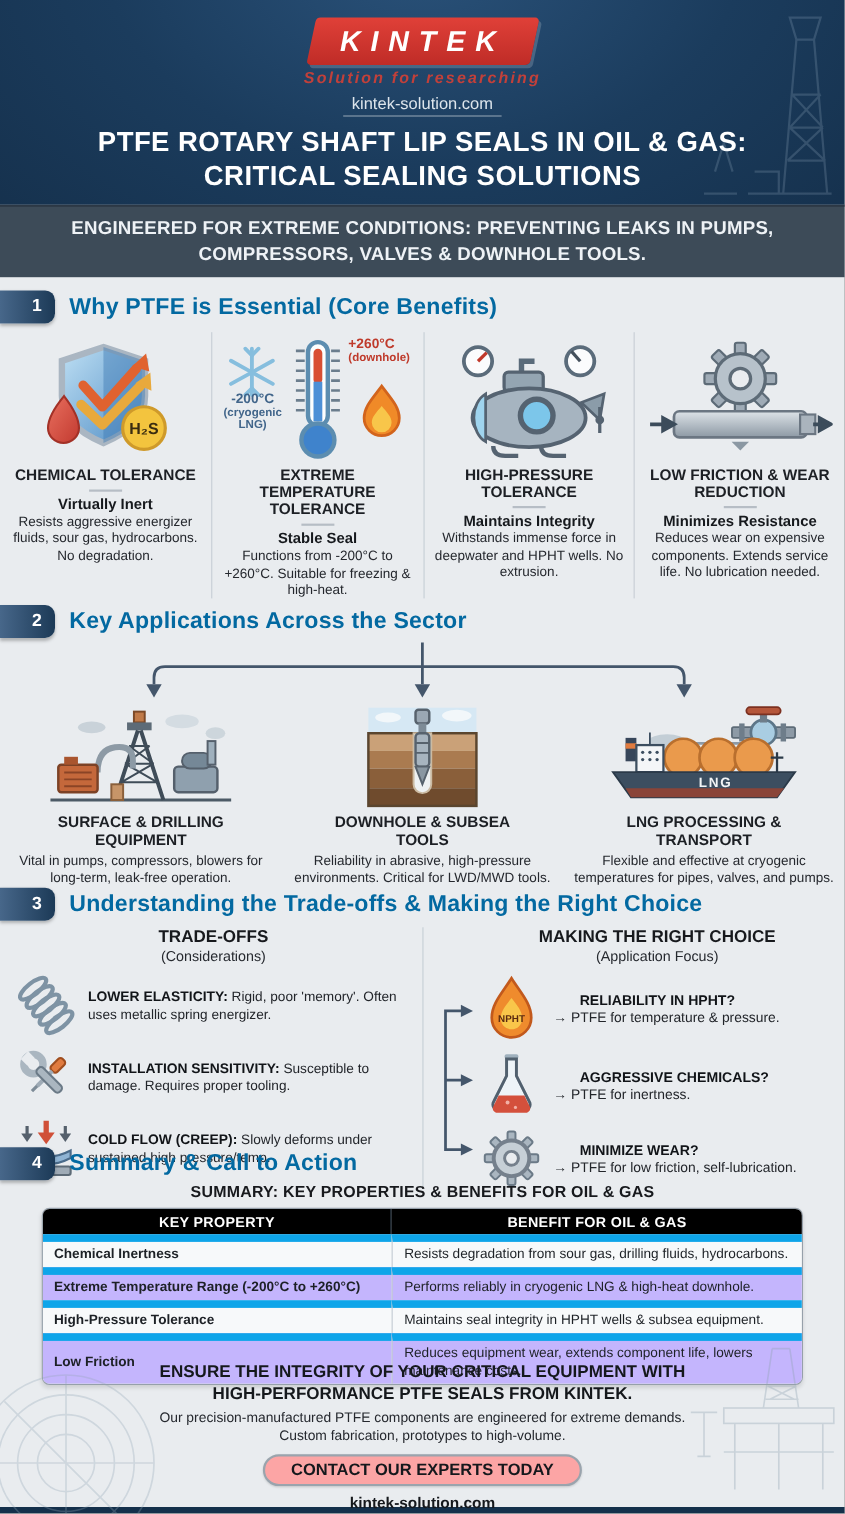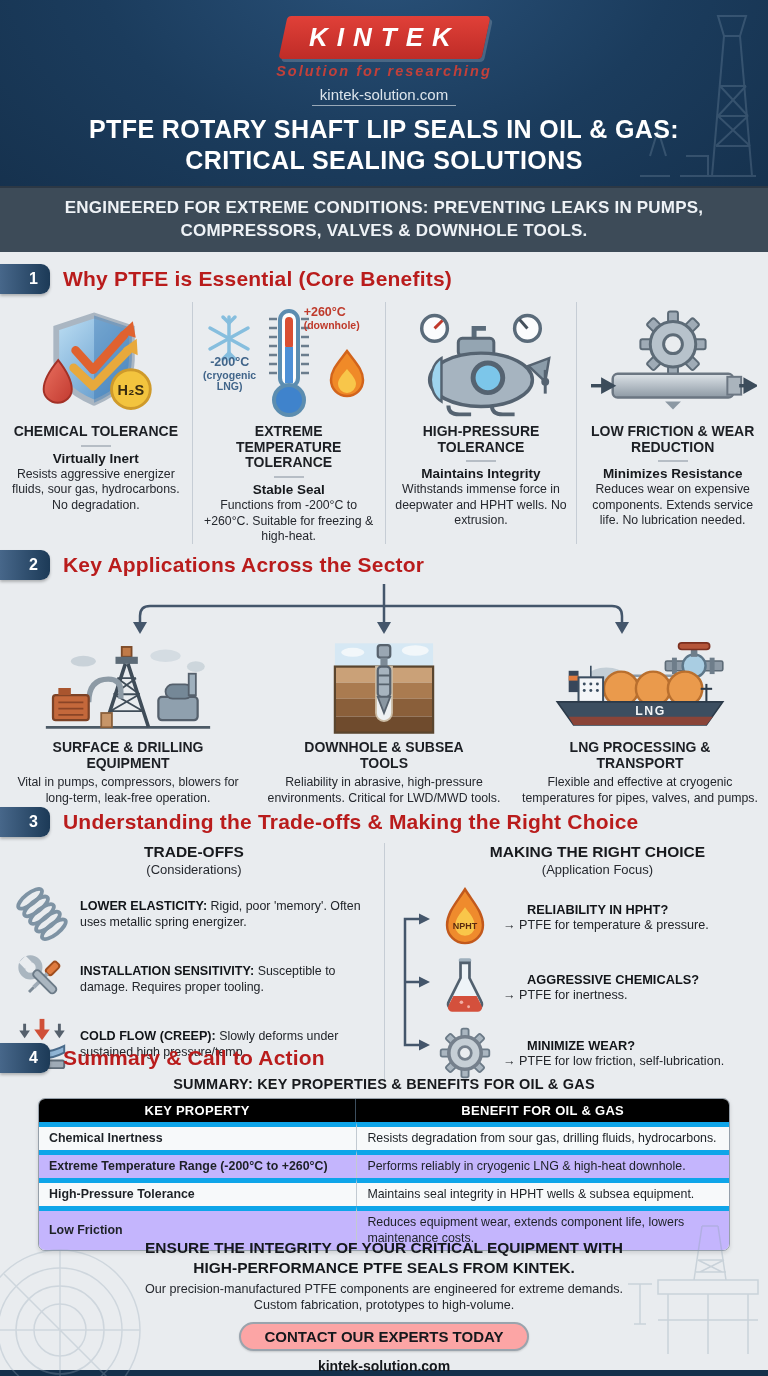--- a/index.html
+++ b/index.html
@@ -14,33 +14,33 @@
   .site-top { display:inline-block; color:#dde5ec; font-size:15px; margin-top:7px; border-bottom:1px solid rgba(255,255,255,.55); padding:0 8px 2px; }
   .hero-title { color:#fff; font-weight:800; font-size:25px; line-height:1.25; margin-top:8px; letter-spacing:.4px; }
 
   
   .banner { height:66px; background:linear-gradient(180deg,#42505d,#39audio474f); background:#3d4b58; border-top:2px solid #2c3845; display:flex; align-items:center; justify-content:center; }
   .banner-text { color:#eef2f6; font-weight:800; font-size:17px; line-height:1.35; text-align:center; max-width:700px; letter-spacing:.2px; }
 
   
   .sec-head { display:flex; align-items:center; }
   .sec-badge { width:50px; height:30px; background:linear-gradient(90deg,#47678a,#1c3a57); border-radius:0 9px 9px 0; color:#fff; font-weight:800; font-size:16px; display:flex; align-items:center; justify-content:flex-end; padding-right:12px; box-shadow:0 2px 3px rgba(0,0,0,.25); }
-  .sec-title { margin-left:13px; font-weight:800; font-size:21px; color:#b91c1c; letter-spacing:.2px; }
+  .sec-title { margin-left:13px; font-weight:800; font-size:21px; color:#0369a1; letter-spacing:.2px; }
 
   
   .s1 { height:288px; padding-top:12px; position:relative; }
   .s1-cards { display:grid; grid-template-columns:repeat(4,1fr); margin-top:8px; }
   .s1-card { text-align:center; position:relative; padding:0 6px; }
   .s1-card + .s1-card { border-left:1px solid #c6cdd5; }
   .icon-box { height:120px; display:flex; align-items:center; justify-content:center; position:relative; }
   .card-h { font-weight:800; font-size:14px; line-height:1.12; color:#1c1f24; max-width:172px; margin:2px auto 0; }
   .card-rule { width:30px; height:2px; background:#b6bdc5; margin:5px auto 4px; }
   .card-sub { font-weight:800; font-size:13.5px; color:#16191d; }
   .card-b { font-size:12.3px; line-height:1.26; color:#25282e; max-width:182px; margin:1px auto 0; }
-  .t-hot { position:absolute; top:4px; right:19px; text-align:left; color:#bf3a2b; font-weight:800; font-size:12.5px; line-height:1.1; }
+  .t-hot { position:absolute; top:4px; right:6px; text-align:left; color:#bf3a2b; font-weight:800; font-size:12.5px; line-height:1.1; }
   .t-hot small, .t-cold small { display:block; font-size:10.5px; font-weight:700; }
   .t-cold { position:absolute; top:54px; left:0; width:62px; color:#41658a; font-weight:800; font-size:12.5px; line-height:1.1; text-align:center; }
 
   
   .s2 { height:255px; padding-top:10px; position:relative; }
   .s2-connector { display:block; margin-top:2px; }
   .s2-cards { display:grid; grid-template-columns:repeat(3,1fr); }
   .s2-card { text-align:center; padding:0 8px; }
   .icon-box2 { height:102px; display:flex; align-items:flex-end; justify-content:center; }
   .s2 .card-h { max-width:200px; }
@@ -60,21 +60,21 @@
   .q { font-weight:800; font-size:12.8px; color:#111418;padding-left:24px; }
   .a { font-size:12.6px; color:#22252a; margin-top:1px; }
   .bracket { position:absolute; left:12px; top:64px; }
 
   
   .s4 { height:196px; padding-top:8px; position:relative; }
   .s4-sub { text-align:center; font-weight:800; font-size:14.5px; color:#17191d; margin-top:3px; letter-spacing:.2px; }
   table.summary { width:692px; margin:6px auto 0; border-collapse:separate; border-spacing:0; border:1px solid #96a0aa; border-radius:7px; overflow:hidden; background:#f7f9fa; box-shadow:0 2px 4px rgba(0,0,0,.12); }
   table.summary th { background:#000000; color:#fff; font-weight:800; font-size:13px; padding:4px 8px; text-align:center; letter-spacing:.3px; }
   table.summary th:first-child { width:46%; border-right:1px solid #3c4e5e; }
-  table.summary td { font-size:12.4px; padding:4px 10px; border-top:5px solid #0ea5e9; color:#1d2averages126; color:#1d2126; line-height:1.22; vertical-align:middle; }
+  table.summary td { font-size:12.4px; padding:4px 10px; border-top:7px solid #0ea5e9; color:#1d2averages126; color:#1d2126; line-height:1.22; vertical-align:middle; }
   table.summary td.key { font-weight:800; }
   table.summary tr.alt td { background:#c4b5fd; }
   table.summary td + td { border-left:1px solid #c2cad1; }
 
   
   .foot { height:139px; text-align:center; padding-top:7px; position:relative; }
   .foot-head { font-weight:800; font-size:15.5px; line-height:1.28; color:#15181c; max-width:600px; margin:0 auto; }
   .foot-body { font-size:12.6px; line-height:1.32; color:#25282e; margin-top:3px; }
   .cta-btn { display:inline-block; margin-top:8px; background:#fca5a5; border:2px solid #9aa4ad; border-radius:18px; padding:4px 24px; font-weight:800; font-size:15px; color:#15181c; box-shadow:0 1px 2px rgba(0,0,0,.15); cursor:pointer; }
   .site-bottom { font-weight:800; font-size:14px; color:#15181c; margin-top:7px; }

